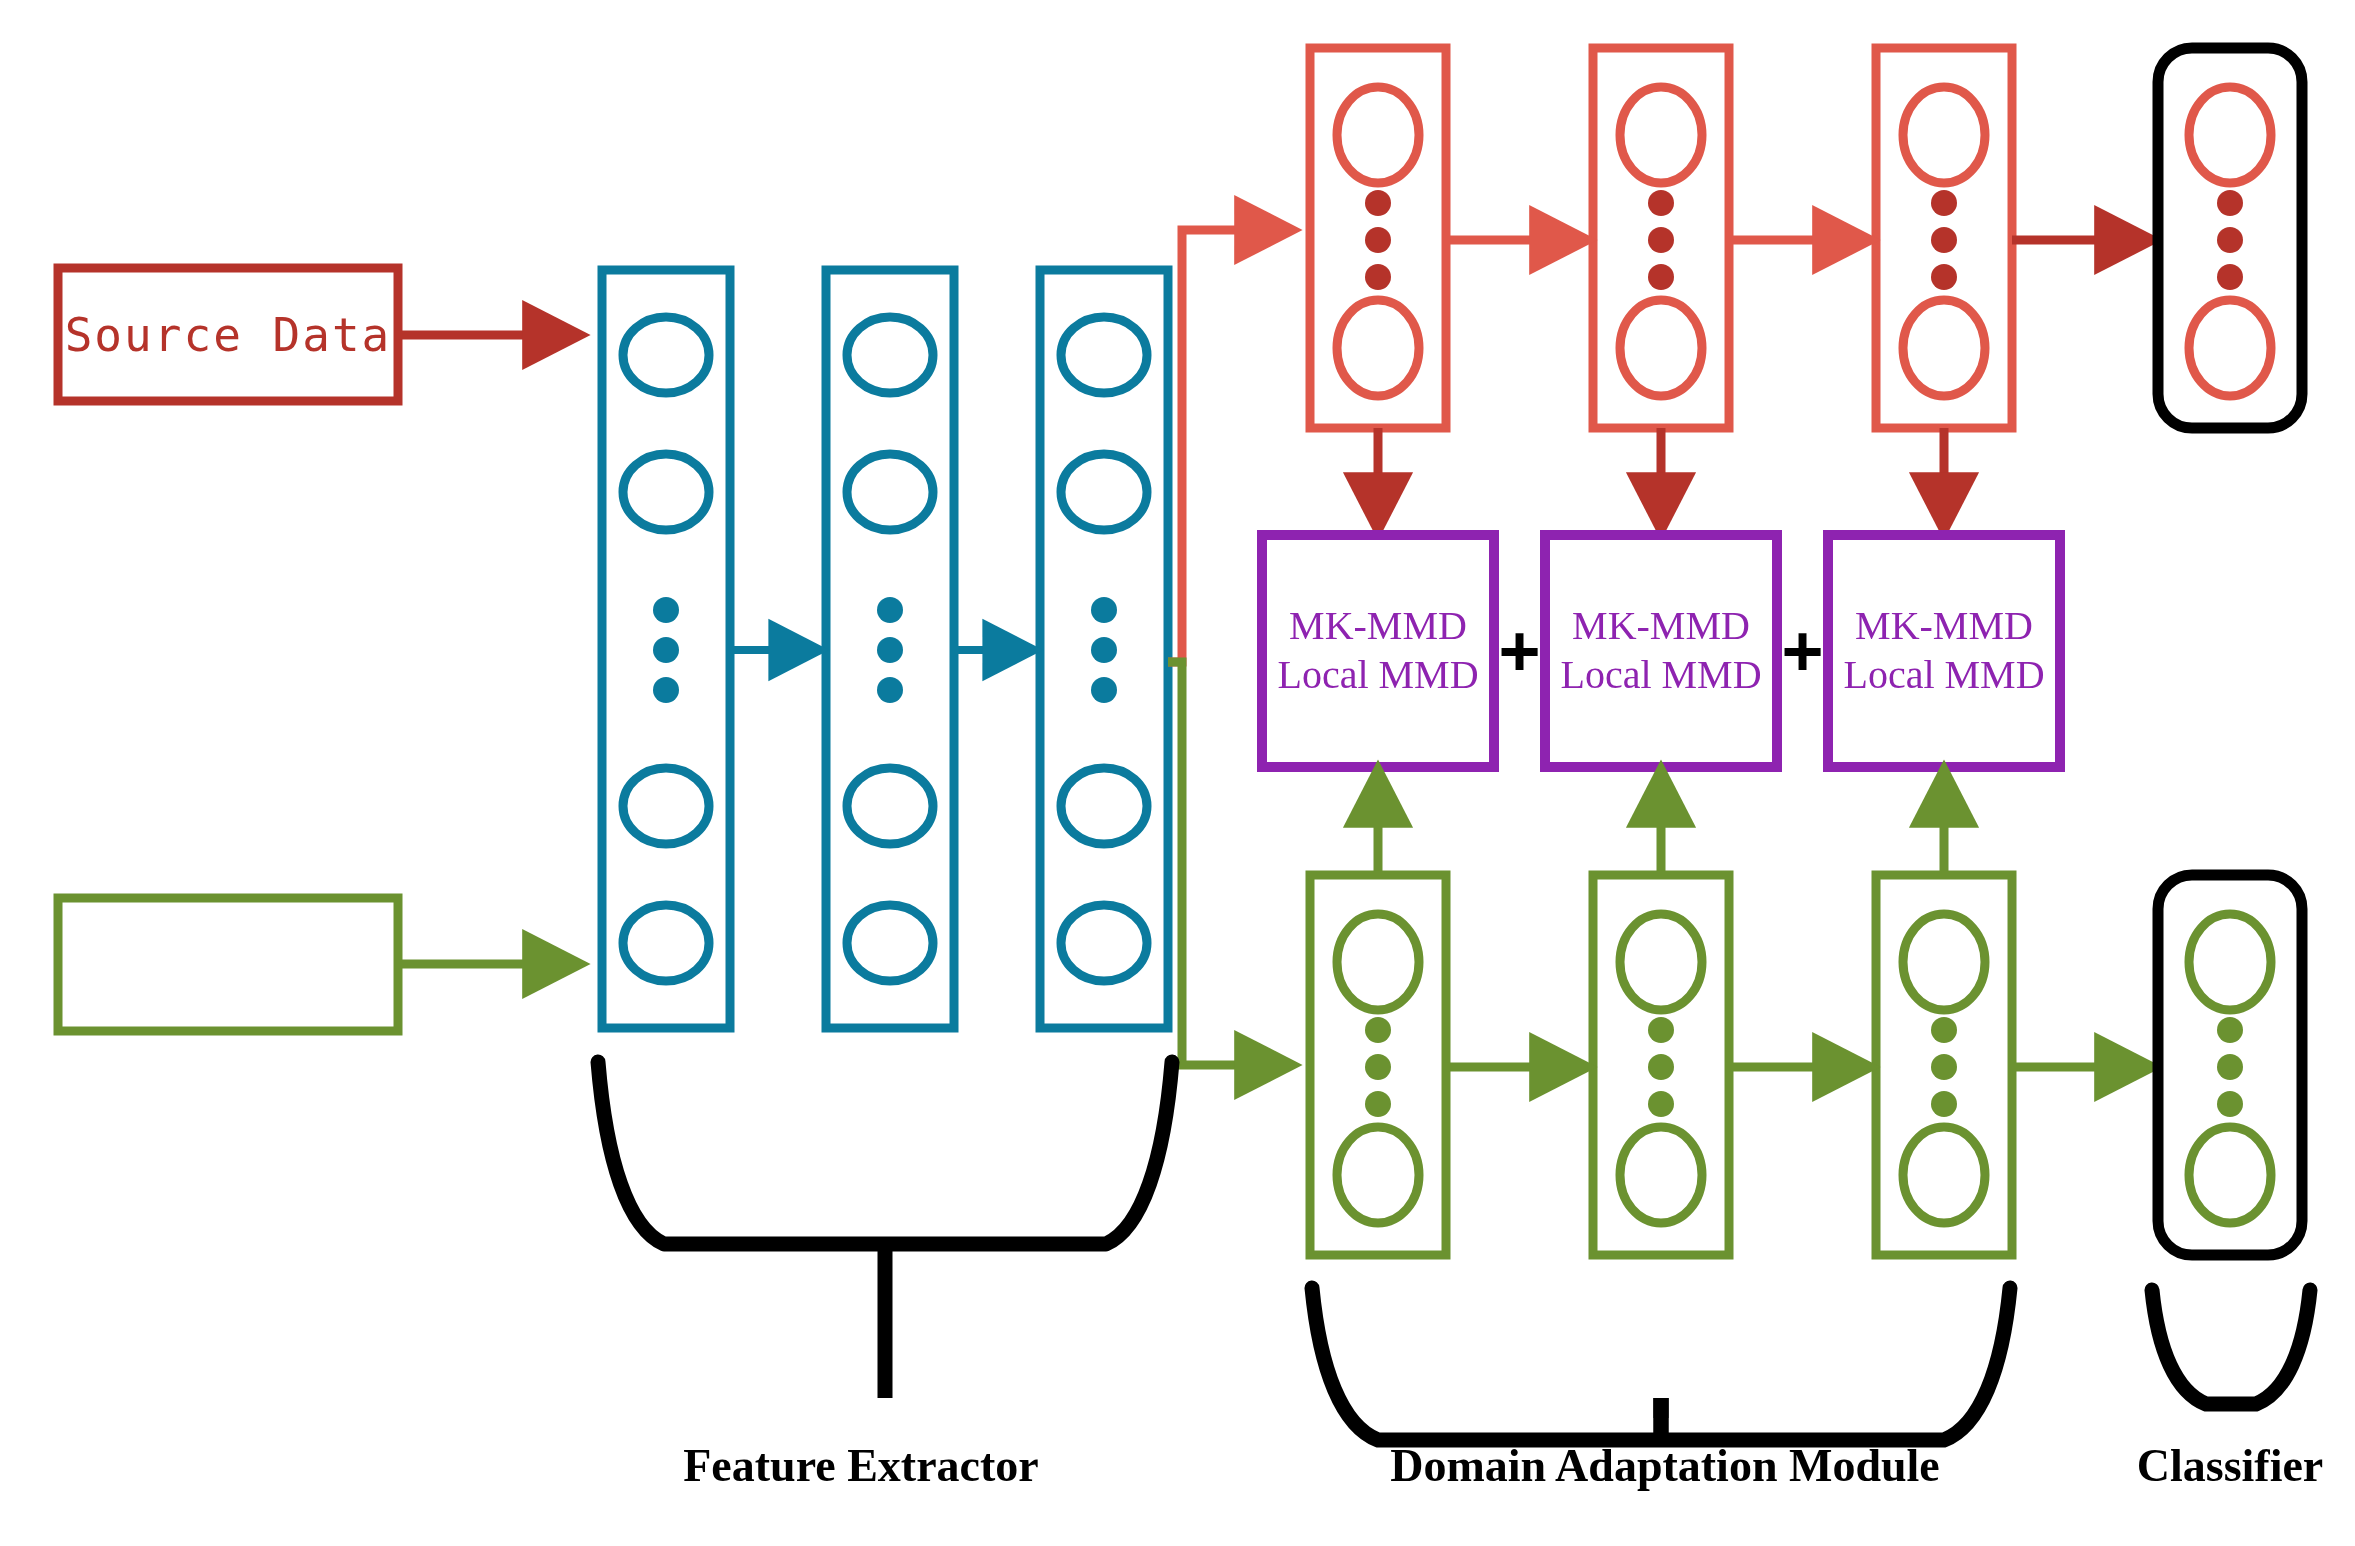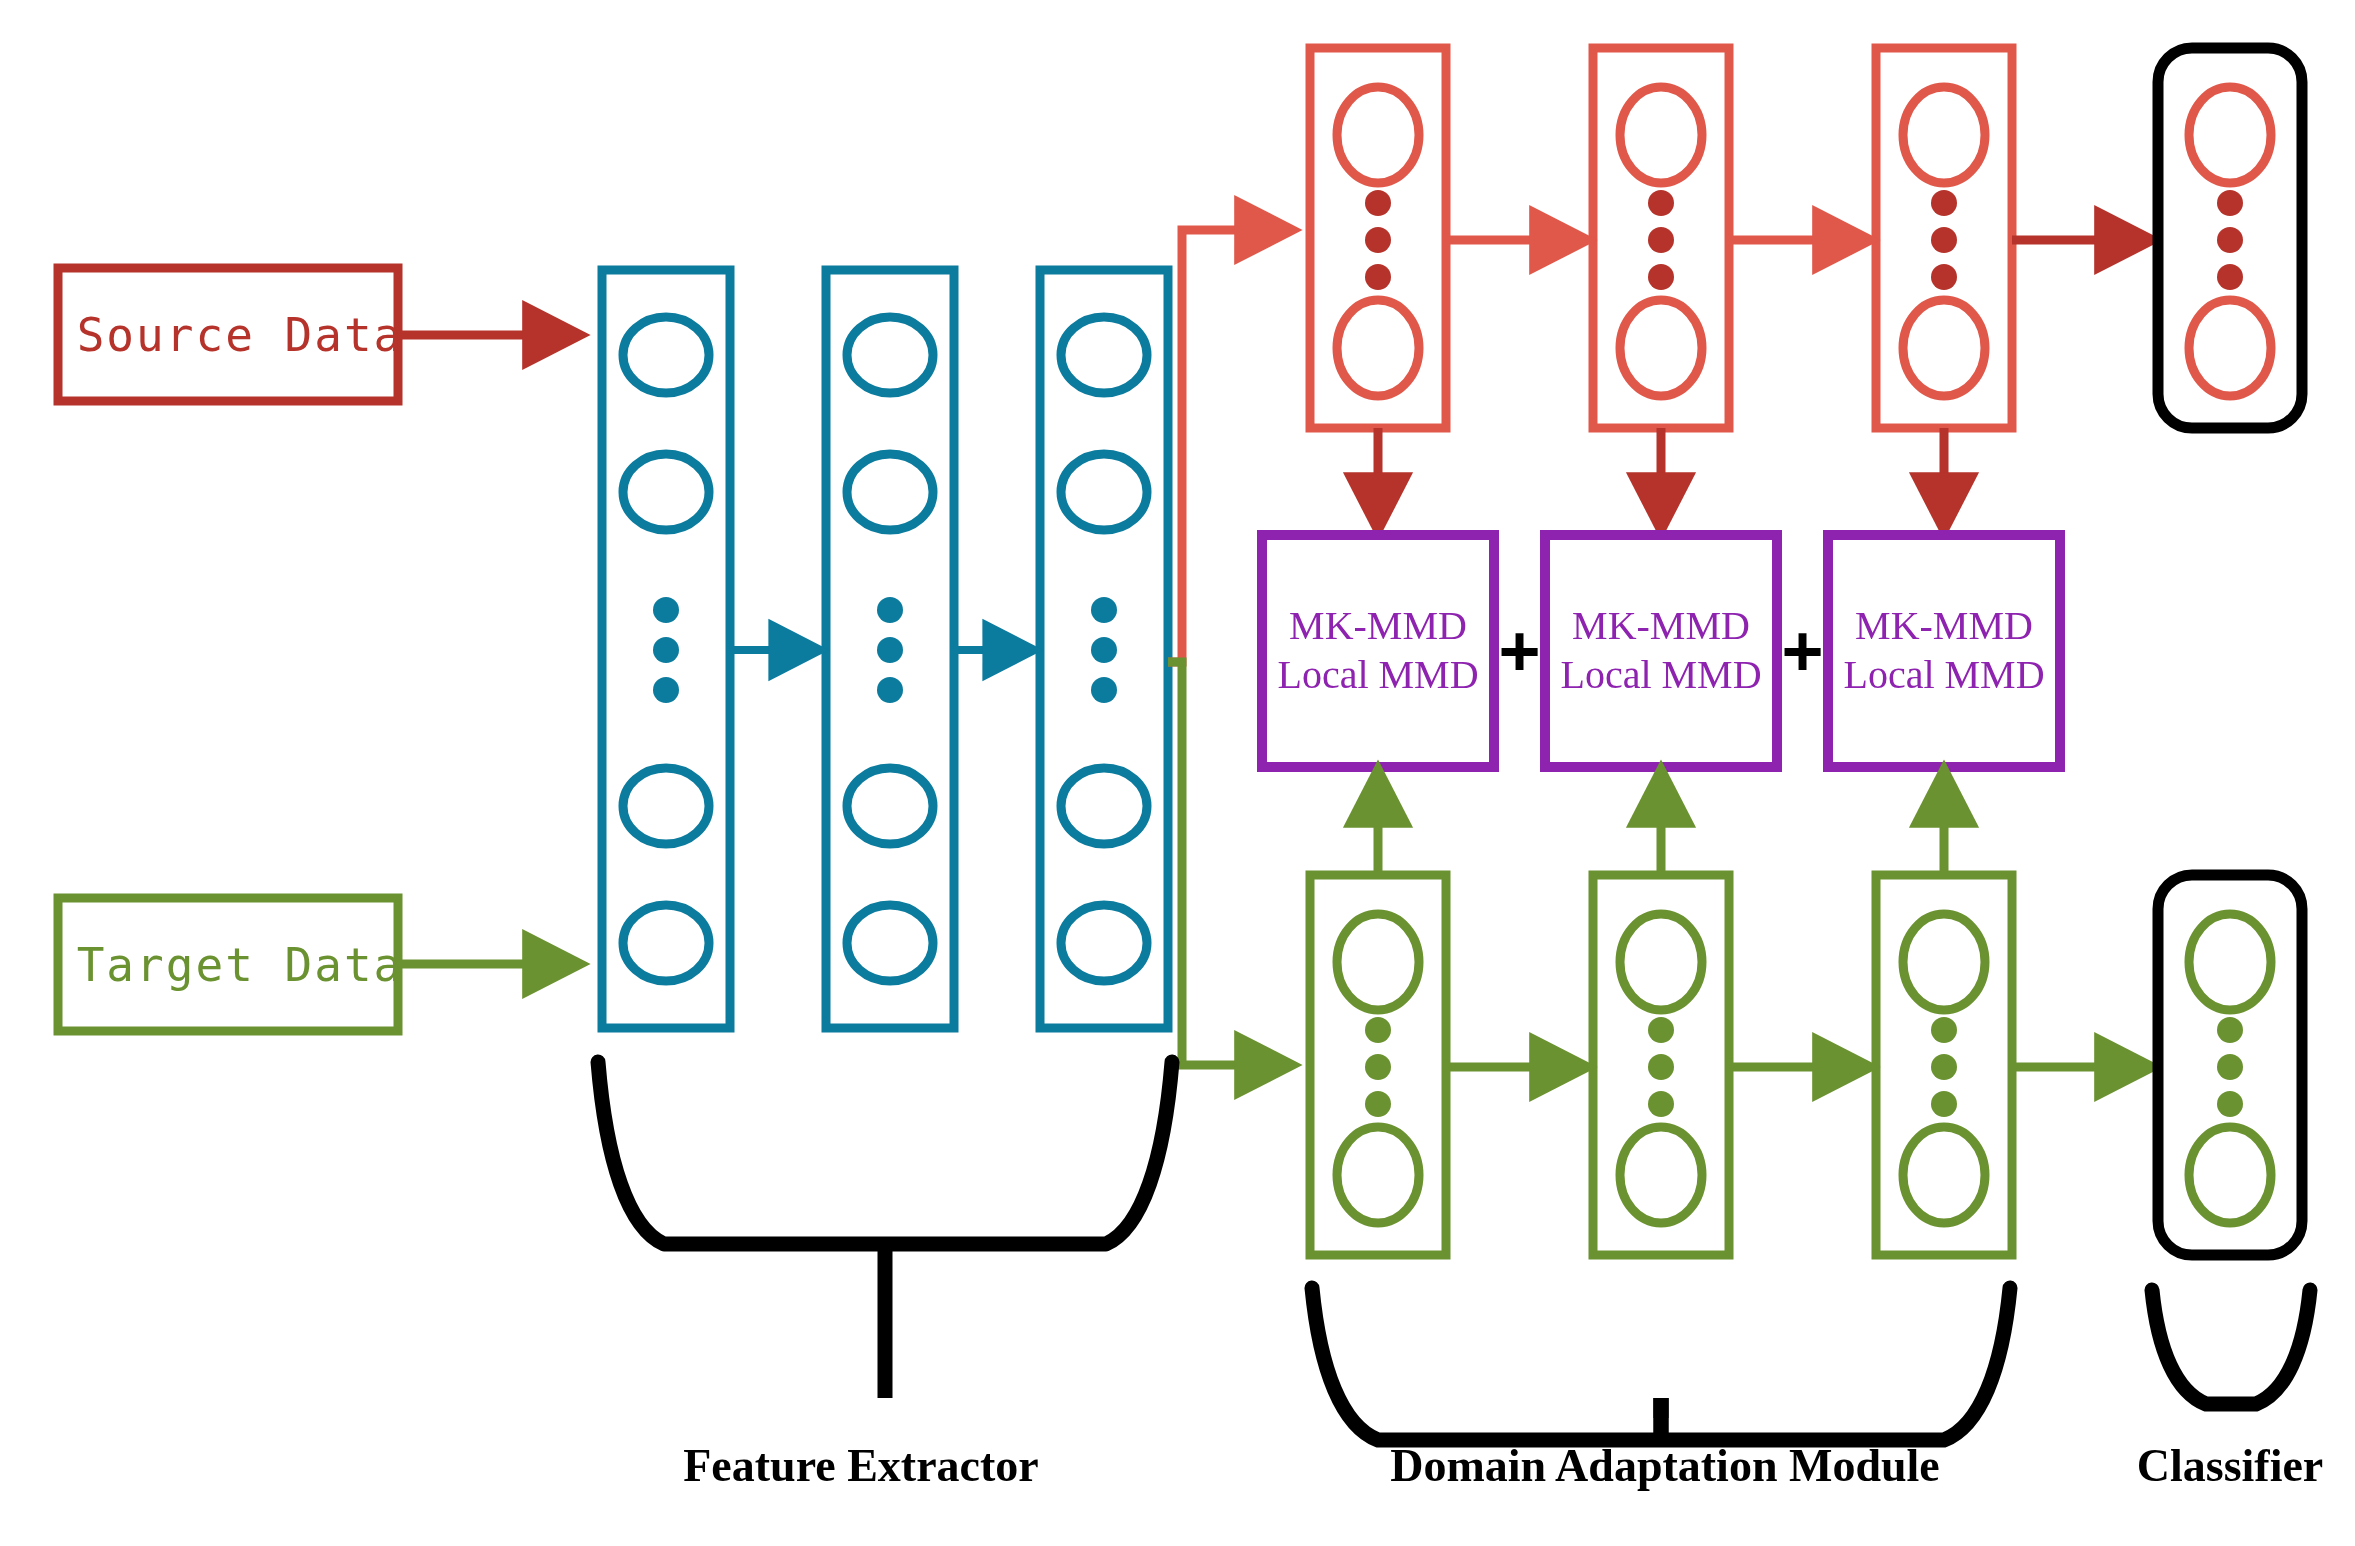--- a/index.html
+++ b/index.html
@@ -28,21 +28,20 @@
   }
   .data-label {
     position: absolute;
     display: flex;
     align-items: center;
     justify-content: center;
     font-family: "DejaVu Sans Mono", "Liberation Mono", monospace;
     font-size: 46px;
     letter-spacing: 2px;
     white-space: nowrap;
-    margin-left: 12px;
   }
   .mmd-label {
     position: absolute;
     display: flex;
     flex-direction: column;
     align-items: center;
     justify-content: center;
     font-family: "Liberation Serif", "DejaVu Serif", serif;
     font-size: 40px;
     line-height: 1.22;
@@ -285,21 +284,20 @@
       <path d="M2152,1290 C2158,1350 2176,1392 2206,1404 L2256,1404 C2286,1392 2304,1350 2310,1290" fill="none" stroke="#000000" stroke-width="15" stroke-linecap="round" stroke-linejoin="round"></path>
       <line x1="2231" y1="1404" x2="2231" y2="1400" stroke="#000000" stroke-width="15"></line>
     </g>
     <g>
       <line x1="1661" y1="1440" x2="1661" y2="1398" stroke="#000000" stroke-width="15"></line>
     </g>
   </svg>
 
   <div class="data-label ovl" style="left:58px; top:268px; width:340px; height:133px; color:#b5332a;">Source Data</div>
 
-  <div class="data-label ovl" style="left:58px; top:898px; width:340px; height:133px; color:#6b9230;">Target Data</div>
 
   <div class="mmd-label ovl" style="left:1262px; top:535px; width:232px; height:232px;">
     <span>MK-MMD</span>
     <span>Local MMD</span>
   </div>
 
   <div class="mmd-label ovl" style="left:1545px; top:535px; width:232px; height:232px;">
     <span>MK-MMD</span>
     <span>Local MMD</span>
   </div>

